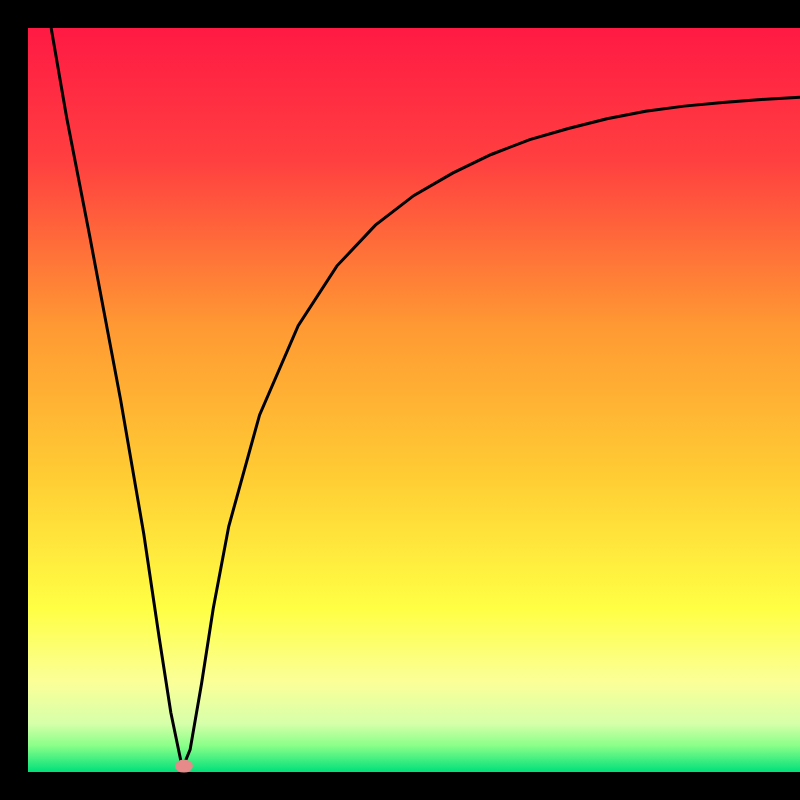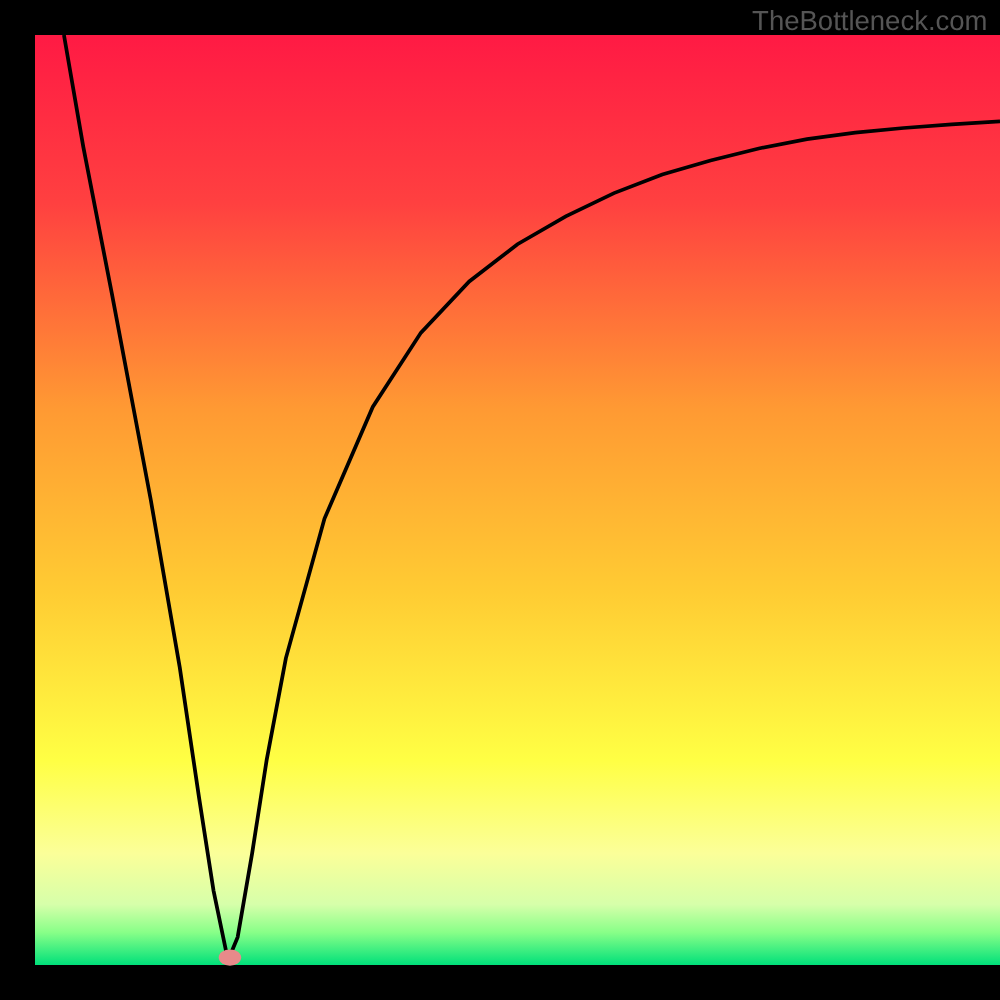--- a/index.html
+++ b/index.html
@@ -26,21 +26,20 @@
     z-index: 10;
   }
   svg {
     display: block;
   }
 </style>
 </head>
 <body>
 
 <div class="container">
-  <div class="watermark">TheBottleneck.com</div>
   <svg id="chart-svg" width="800" height="800">
     <defs>
       <linearGradient id="bg-grad" x1="0" y1="0" x2="0" y2="1">
           <stop offset="0%" stop-color="#ff1a44"></stop>
           <stop offset="18%" stop-color="#ff4040"></stop>
           <stop offset="40%" stop-color="#ff9933"></stop>
           <stop offset="60%" stop-color="#ffcc33"></stop>
           <stop offset="78%" stop-color="#ffff44"></stop>
           <stop offset="88%" stop-color="#fbff99"></stop>
           <stop offset="93.5%" stop-color="#d6ffaa"></stop>

